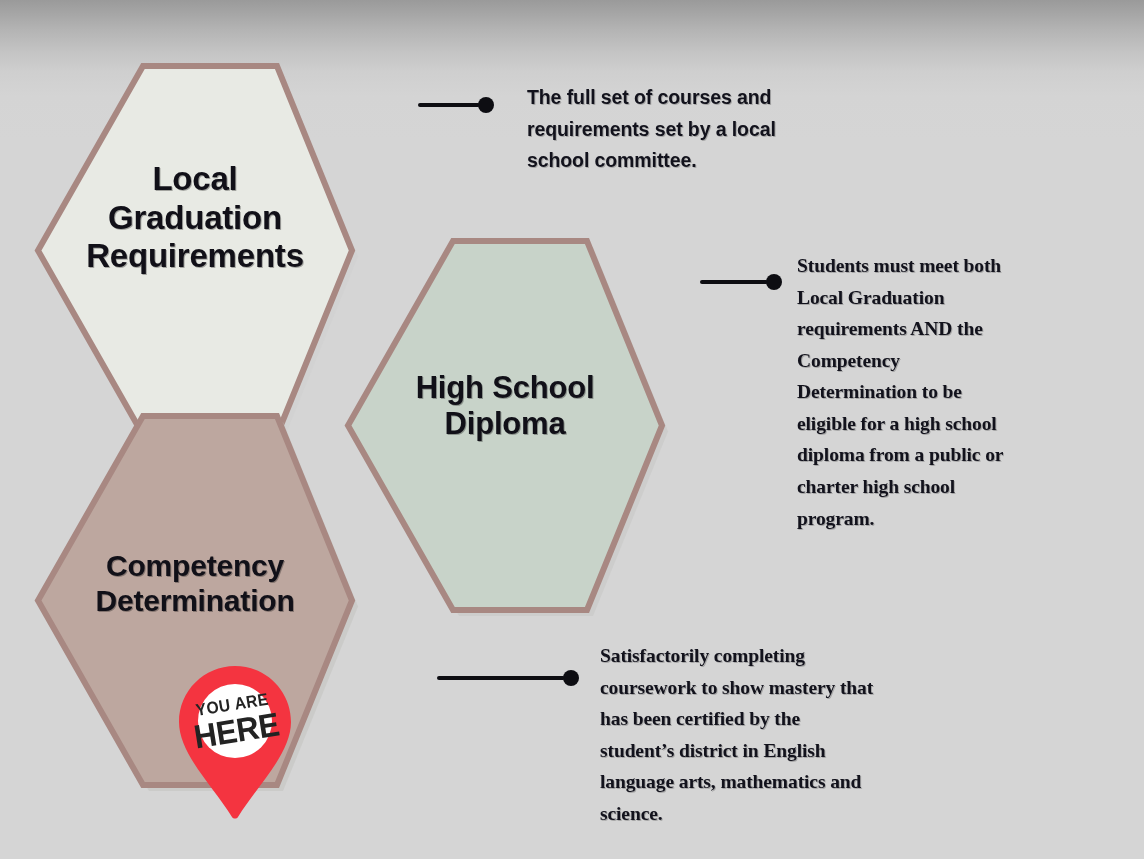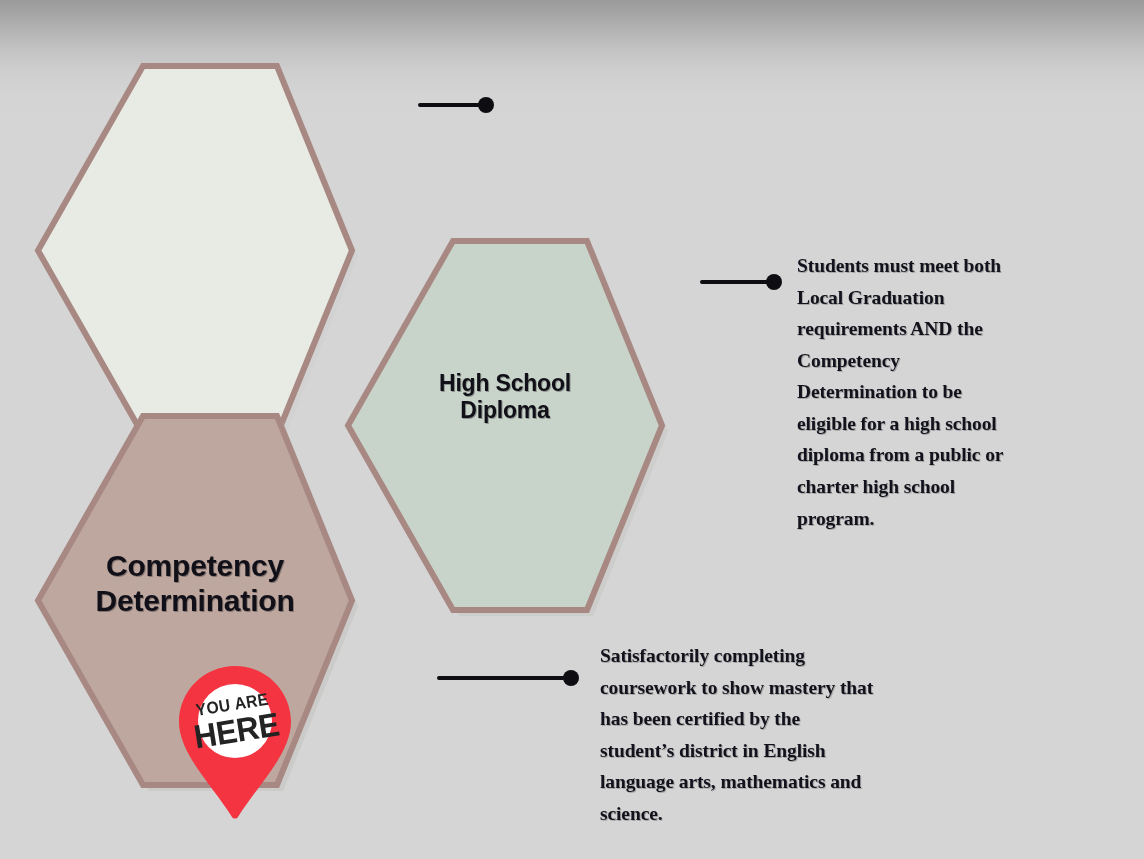--- a/index.html
+++ b/index.html
@@ -133,55 +133,61 @@
 </head>
 <body>
 
 <div id="canvas">
 
   <div class="hex-wrap" id="hex1" style="left:30px; top:58px; width:330px; height:385px;">
     <svg class="hex-svg" width="330" height="385" viewBox="0 0 330 385">
       <polygon points="113,8 247,8 322,192.5 247,377 113,377 8,192.5" fill="#d0d0cf" opacity="0.55" transform="translate(6,6)"></polygon>
       <polygon points="113,8 247,8 322,192.5 247,377 113,377 8,192.5" fill="#e8eae4" stroke="#a88882" stroke-width="6" stroke-linejoin="miter"></polygon>
     </svg>
+    <div class="hex-label" id="hex1-label" style="top:102px; font-size:33px;">Local
+Graduation
+Requirements</div>
   </div>
 
   <div class="hex-wrap" id="hex3" style="left:30px; top:408px; width:330px; height:385px;">
     <svg class="hex-svg" width="330" height="385" viewBox="0 0 330 385">
       <polygon points="113,8 247,8 322,192.5 247,377 113,377 8,192.5" fill="#c2c2c0" opacity="0.55" transform="translate(6,6)"></polygon>
       <polygon points="113,8 247,8 322,192.5 247,377 113,377 8,192.5" fill="#bda79f" stroke="#a88882" stroke-width="6" stroke-linejoin="miter"></polygon>
     </svg>
     <div class="hex-label" id="hex3-label" style="top:140px; font-size:30px;">Competency
 Determination</div>
   </div>
 
   <div class="hex-wrap" id="hex2" style="left:340px; top:233px; width:330px; height:385px; z-index:5;">
     <svg class="hex-svg" width="330" height="385" viewBox="0 0 330 385">
       <polygon points="113,8 247,8 322,192.5 247,377 113,377 8,192.5" fill="#c6c6c4" opacity="0.55" transform="translate(6,6)"></polygon>
       <polygon points="113,8 247,8 322,192.5 247,377 113,377 8,192.5" fill="#c8d3c9" stroke="#a88882" stroke-width="6" stroke-linejoin="miter"></polygon>
     </svg>
-    <div class="hex-label" id="hex2-label" style="top:137px; font-size:23px;">High School
+    <div class="hex-label" id="hex2-label" style="top:137px; font-size:31px;">High School
 Diploma</div>
   </div>
 
   <div class="connector" style="left:418px; top:95px; width:76px; z-index:9;">
     <div class="line" style="width:62px;"></div>
     <div class="dot" style="left:60px;"></div>
   </div>
 
   <div class="connector" style="left:700px; top:272px; width:82px; z-index:9;">
     <div class="line" style="width:68px;"></div>
     <div class="dot" style="left:66px;"></div>
   </div>
 
   <div class="connector" style="left:437px; top:668px; width:142px; z-index:9;">
     <div class="line" style="width:128px;"></div>
     <div class="dot" style="left:126px;"></div>
   </div>
 
+  <div class="callout" id="callout1" style="left:527px; top:82px; width:360px;">The full set of courses and
+requirements set by a local
+school committee.</div>
 
   <div class="callout" id="callout2" style="left:797px; top:250px; width:330px;font-family:Liberation Serif, serif;">Students must meet both
 Local Graduation
 requirements AND the
 Competency
 Determination to be
 eligible for a high school
 diploma from a public or
 charter high school
 program.</div>

